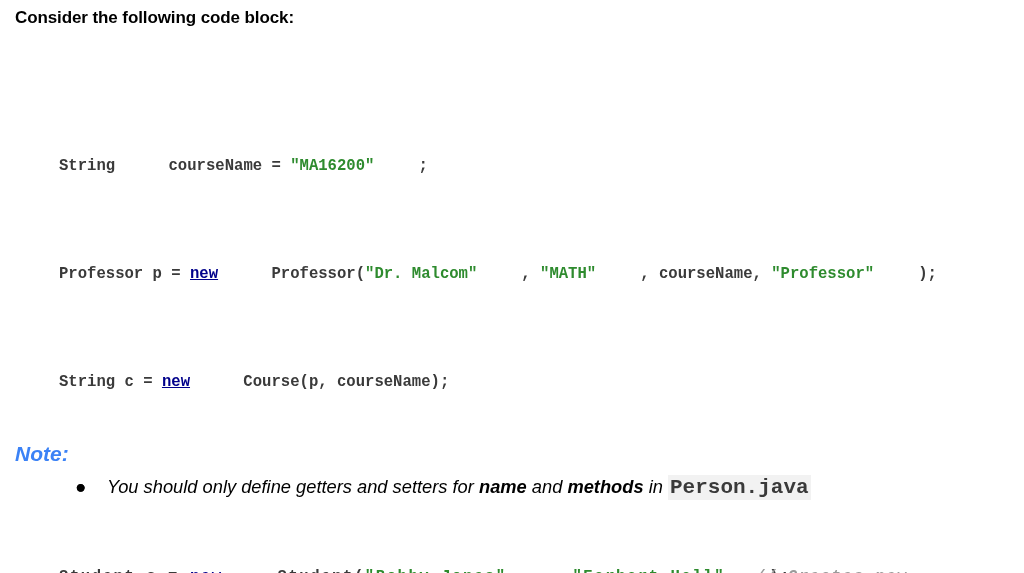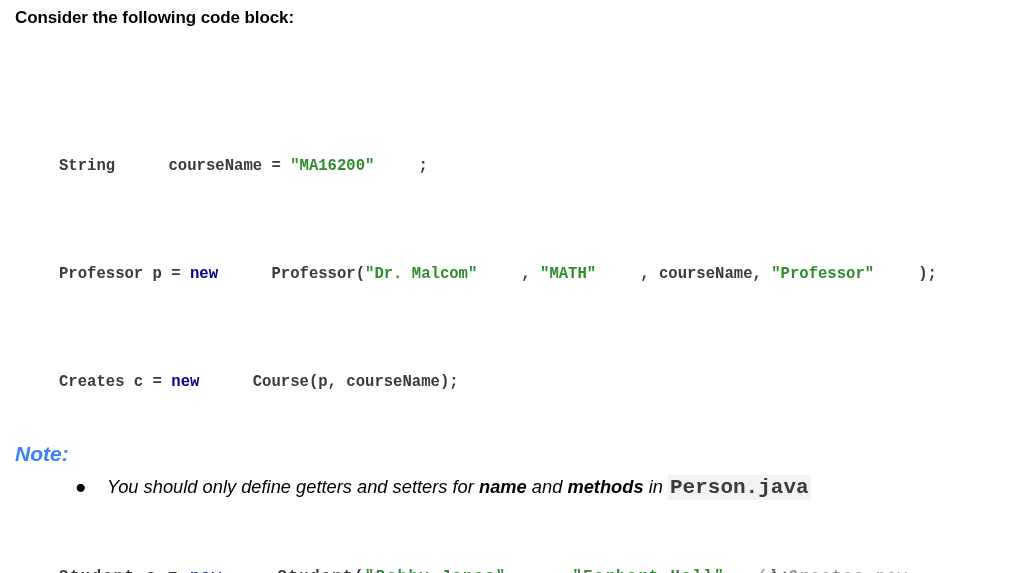--- a/index.html
+++ b/index.html
@@ -44,21 +44,21 @@
   }
   .code-line {
     position: relative;
     height: 21.6px;
     white-space: pre;
   }
   .code-line.blank { height: 21.6px; }
 
   
   .tok-plain   { color: #3a3a3a; margin-left: 44px; }
-  .tok-kw      { color: #00008b; }
+  .tok-kw      { color: #00008b; text-decoration: underline; }
   .tok-str     { color: #2e8b2e; }
   .tok-comment { color: #9a9a9a; font-style: italic; font-weight: bold; }
 
   
   .cmt-col {
     position: absolute;
     left: 640px;
     top: 0;
     white-space: pre;
   }
@@ -122,21 +122,21 @@
 
 <div class="code-block">
 
   
   <div class="code-line"><span class="tok-plain">String </span><span class="tok-plain">courseName = </span><span class="tok-str">"MA16200"</span><span class="tok-plain">;</span></div>
 
   
   <div class="code-line"><span class="tok-plain">Professor p = </span><span class="tok-kw">new</span><span class="tok-plain"> Professor(</span><span class="tok-str">"Dr. Malcom"</span><span class="tok-plain">, </span><span class="tok-str">"MATH"</span><span class="tok-plain">, courseName, </span><span class="tok-str">"Professor"</span><span class="tok-plain">);</span></div>
 
   
-  <div class="code-line"><span class="tok-plain">Creates c = </span><span class="tok-kw">new</span><span class="tok-plain"> Course(p, courseName);</span></div>
+  <div class="code-line"><span class="tok-plain">String c = </span><span class="tok-kw">new</span><span class="tok-plain"> Course(p, courseName);</span></div>
 
   <div class="code-line blank"></div>
 
   
   <div class="code-line stretched"><span class="tok-plain">Student s = </span><span class="tok-kw">new</span><span class="tok-plain"> Student(</span><span class="tok-str">"Bobby Jones"</span><span class="tok-plain">, </span><span class="tok-str">"Earhart Hall"</span><span class="tok-plain">);</span><span class="cmt-col student tok-comment">// Creates new</span></div>
 
   
   
 
   

